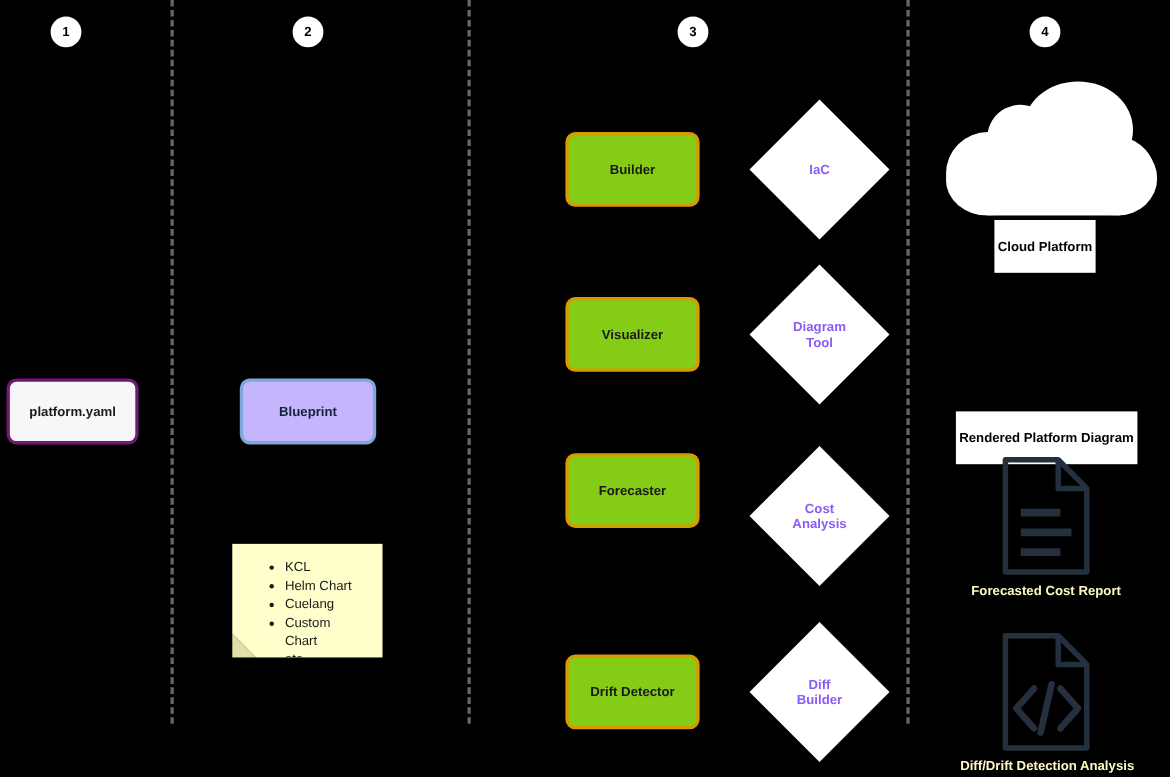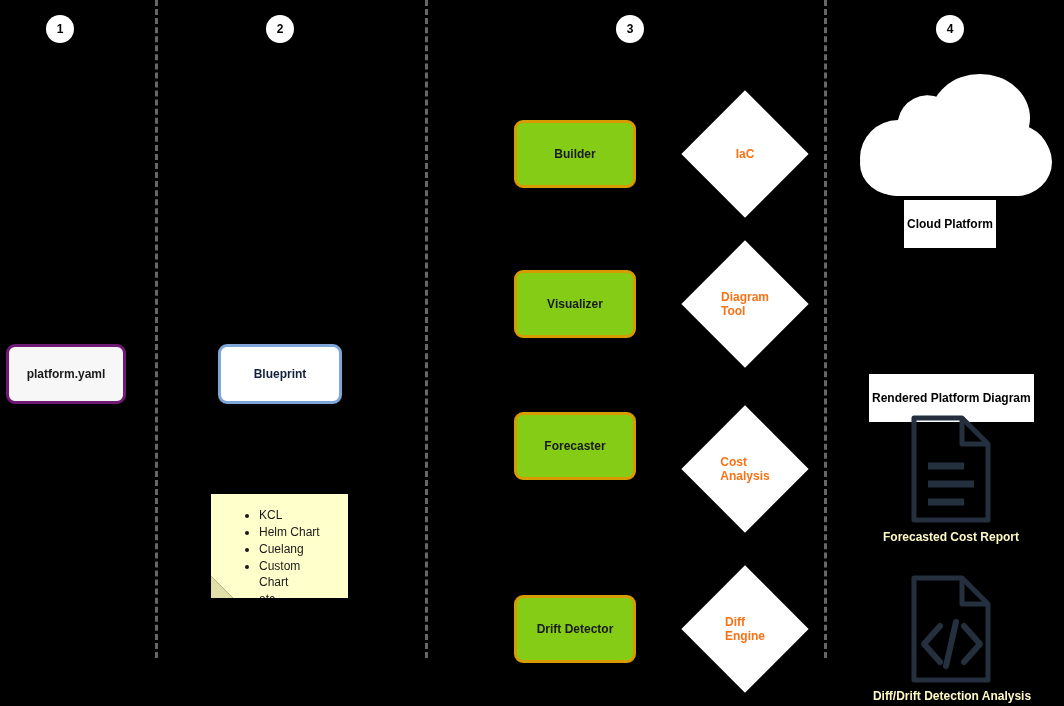--- a/index.html
+++ b/index.html
@@ -58,21 +58,21 @@
     line-height: 1.25;
     padding: 4px;
   }
 
   .box-yaml {
     background: #f7f7f7;
     border: 3px solid #701a75;
   }
 
   .box-blueprint {
-    background: #ffffff;
+    background: #c4b5fd;
     border: 3px solid #7ea6d8;
     color: #14213d;
   }
 
   .box-orange {
     background: #84cc16;
     border: 3px solid #d79b00;
   }
 
   
@@ -113,24 +113,24 @@
     inset: 0;
     background: #ffffff;
     transform: rotate(45deg);
   }
   .diamond .dlabel {
     position: absolute;
     inset: 0;
     display: flex;
     align-items: center;
     justify-content: center;
-    text-align: left;
-    font-size: 12px;
-    font-weight: bold;
-    color: #f97316;
+    text-align: center;
+    font-size: 12px;
+    font-weight: bold;
+    color: #8b5cf6;
     line-height: 1.2;
     white-space: pre-line;
   }
 
   
   .cloud-wrap { position: absolute; }
 
   
   .chip {
     position: absolute;
@@ -218,21 +218,21 @@
 
   <div class="diamond" style="left:700px; top:424px;">
     <div class="shape"></div>
     <div class="dlabel">Cost
 Analysis</div>
   </div>
 
   <div class="diamond" style="left:700px; top:584px;">
     <div class="shape"></div>
     <div class="dlabel">Diff
-Engine</div>
+Builder</div>
   </div>
 
   <div class="cloud-wrap" style="left:848px; top:60px; width:204px; height:136px;">
     <svg width="204" height="136" viewBox="0 0 204 136">
       <path fill="#ffffff" d="
         M 50,136
         A 38,38 0 0 1 50,60
         A 30,30 0 0 1 92,38
         A 52,52 0 0 1 178,66
         A 36,36 0 0 1 170,136

